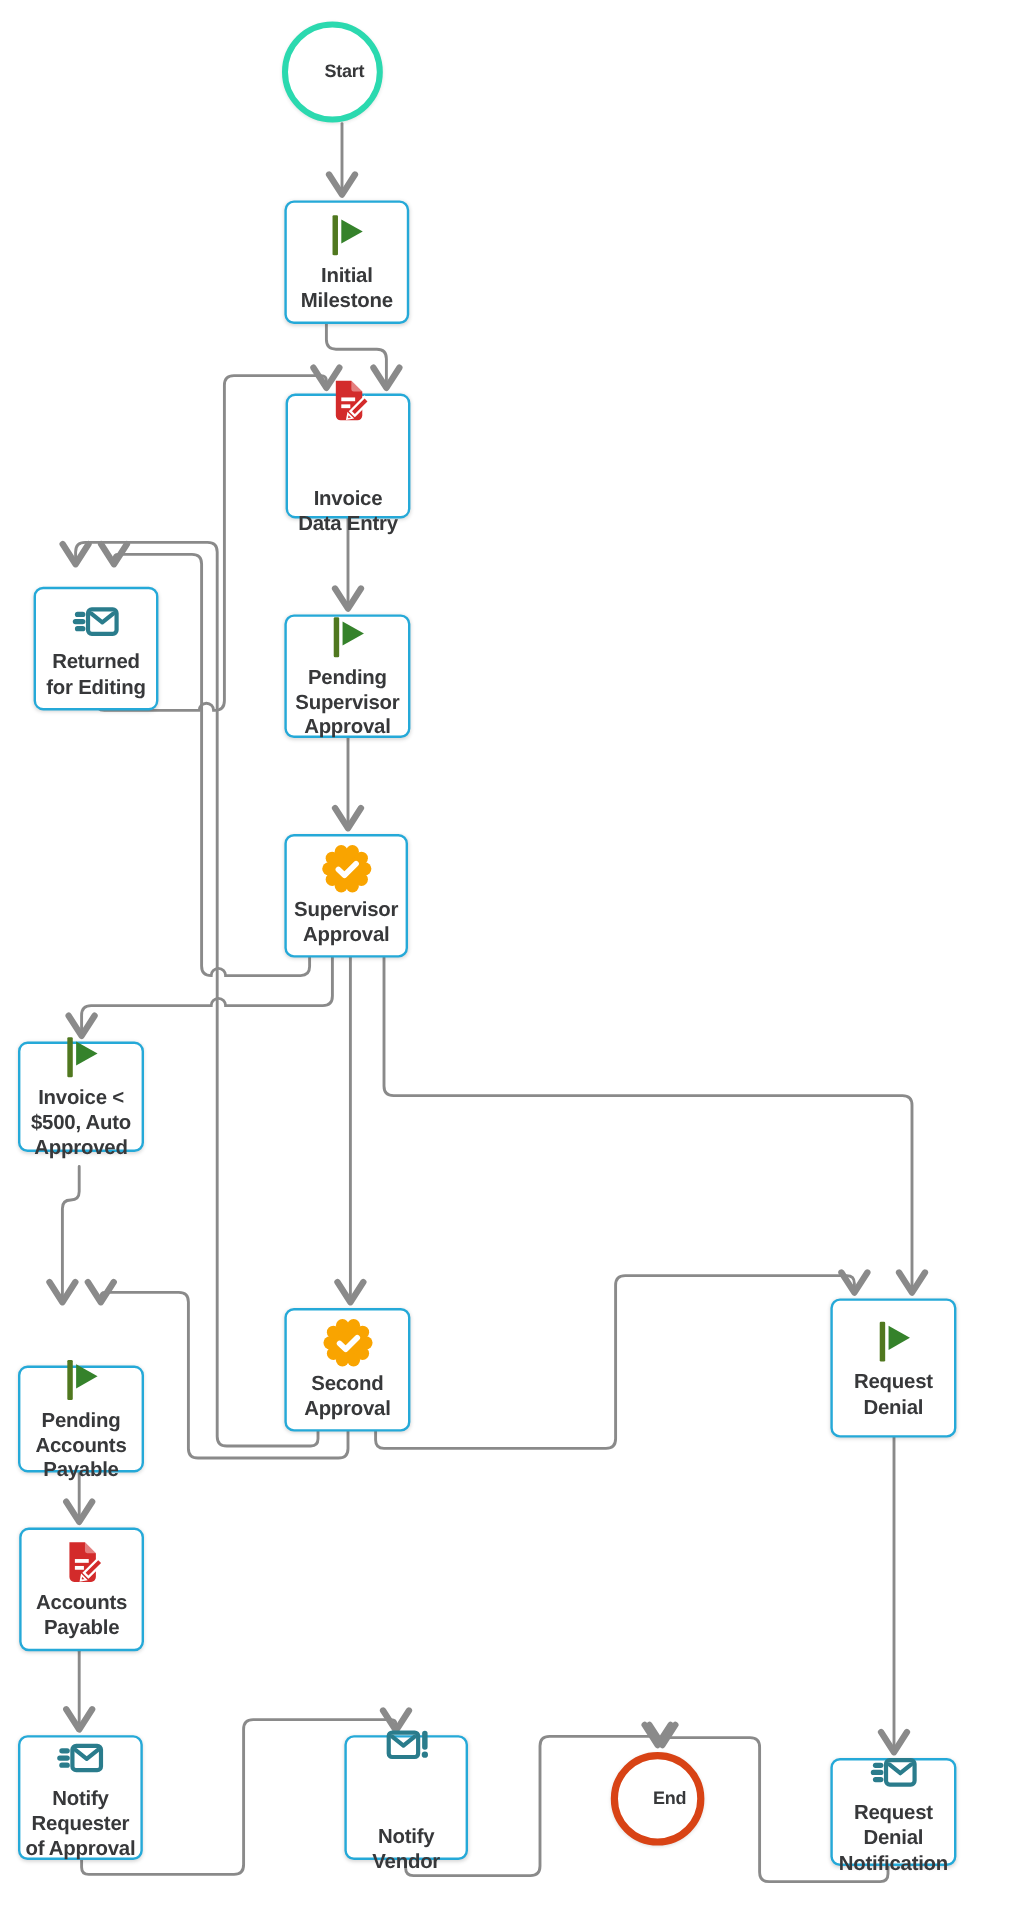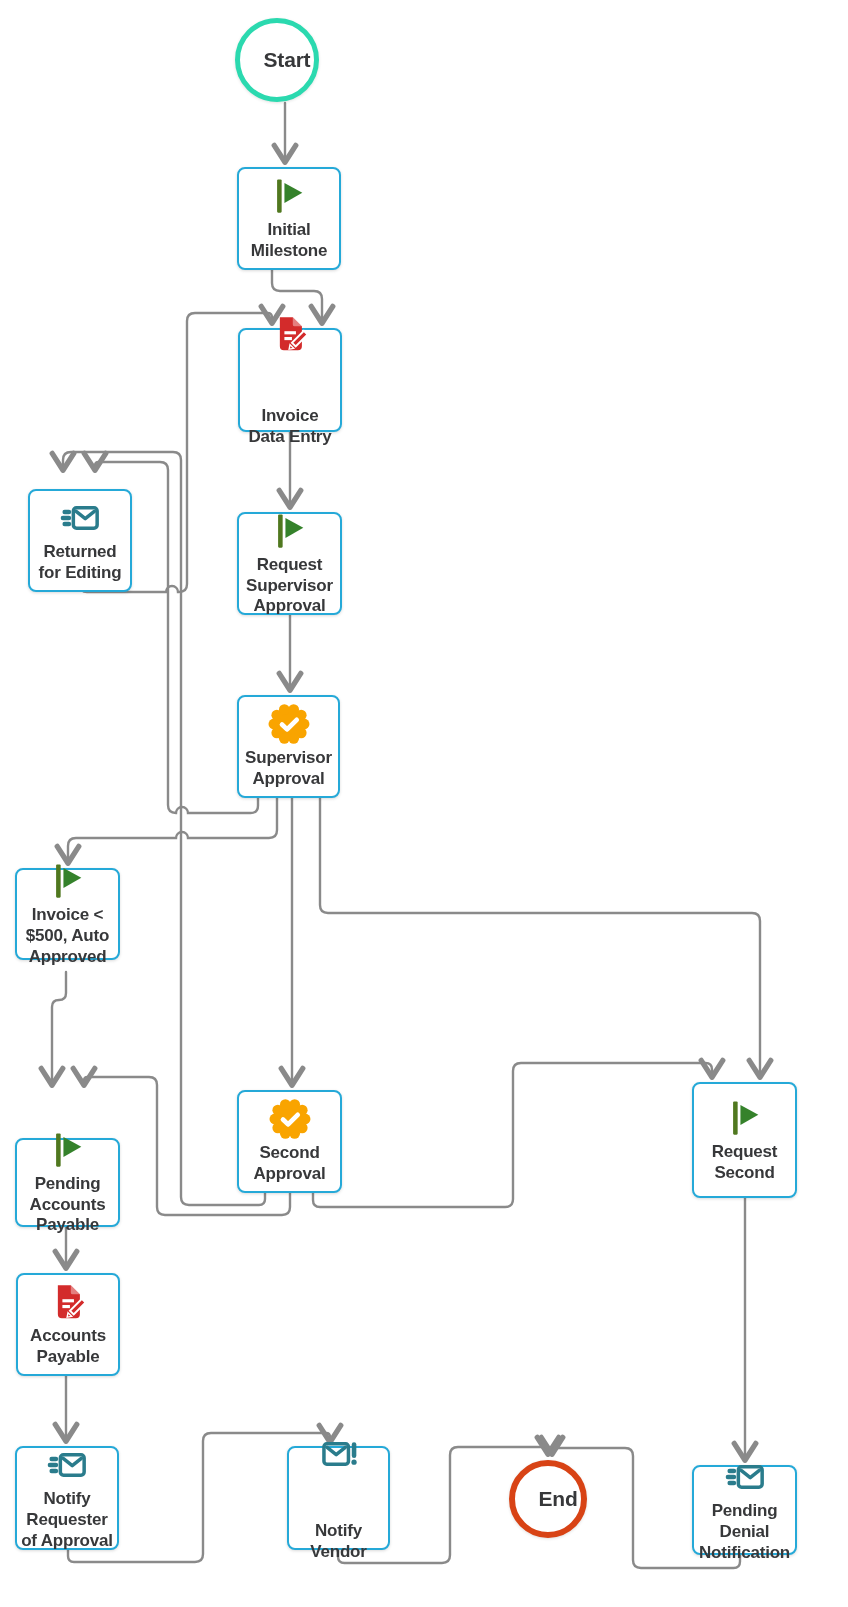--- a/index.html
+++ b/index.html
@@ -9,21 +9,21 @@
   .node{position:absolute;z-index:2;box-sizing:border-box;background:#ffffff;
         display:flex;flex-direction:column;align-items:center;justify-content:center;
         text-align:center;}
   .task{border:2.6px solid var(--accent);border-radius:8px;
         box-shadow:0 1px 3px rgba(50,50,50,.18);padding:2px;}
   .nicon{display:block;line-height:0;margin-bottom:3px;}
   .nicon svg{width:46px;height:42px;}
   .nlabel{font-weight:bold;font-size:17px;line-height:1.22;color:#37383a;
           letter-spacing:-0.2px;}
   .circle{border-radius:50%;box-shadow:0 1px 3px rgba(50,50,50,.15);}
-  .circle .nlabel{font-size:21px;margin-left:20px;}
+  .circle .nlabel{font-size:15px;margin-left:20px;}
   .start{border:5.5px solid var(--startc);}
   .end{border:6px solid var(--endc);}
 </style>
 </head>
 <body>
 
 <div id="canvas" style="--accent: #25a9d8; --startc: #2bd9af; --endc: #d84315;">
   <svg id="edge-layer" width="848" height="1607" viewBox="0 0 848 1607">
     <defs>
       <marker id="arrow" viewBox="0 0 12 12" refX="8" refY="6" markerWidth="12" markerHeight="12" orient="auto">
@@ -74,21 +74,21 @@
             <polygon points="15.1,20.6 18.1,20.6 16.6,22.8" fill="#d32b2b" stroke="#ffffff" stroke-width="0.8"></polygon>
           </g>
         </svg></span>
       <span class="nlabel">Invoice Data Entry</span>
     </div>
     <div class="node task" style="left: 237px; top: 512px; width: 105px; height: 103px;">
       <span class="nicon"><svg viewBox="0 0 24 24">
           <rect x="5.2" y="2.5" width="2.6" height="19" rx="0.6" fill="#50781f"></rect>
           <polygon points="9.4,4.5 19.6,10.2 9.4,16" fill="#35822b"></polygon>
         </svg></span>
-      <span class="nlabel">Request Supervisor Approval</span>
+      <span class="nlabel">Pending Supervisor Approval</span>
     </div>
     <div class="node task" style="left: 237px; top: 695px; width: 103px; height: 103px;">
       <span class="nicon"><svg viewBox="0 0 24 24">
           <circle cx="12" cy="12" r="9" fill="#f9a400"></circle>
           <circle cx="20.60" cy="12.00" r="3.1" fill="#f9a400"></circle>
           <circle cx="18.96" cy="17.05" r="3.1" fill="#f9a400"></circle>
           <circle cx="14.66" cy="20.18" r="3.1" fill="#f9a400"></circle>
           <circle cx="9.34" cy="20.18" r="3.1" fill="#f9a400"></circle>
           <circle cx="5.04" cy="17.05" r="3.1" fill="#f9a400"></circle>
           <circle cx="3.40" cy="12.00" r="3.1" fill="#f9a400"></circle>
@@ -139,21 +139,21 @@
           <circle cx="18.96" cy="6.95" r="3.1" fill="#f9a400"></circle>
           <polyline points="8,12.3 10.9,15.1 16.4,9.6" fill="none" stroke="#ffffff" stroke-width="2.7" stroke-linecap="round" stroke-linejoin="round"></polyline>
         </svg></span>
       <span class="nlabel">Second Approval</span>
     </div>
     <div class="node task" style="left: 692px; top: 1082px; width: 105px; height: 116px;">
       <span class="nicon"><svg viewBox="0 0 24 24">
           <rect x="5.2" y="2.5" width="2.6" height="19" rx="0.6" fill="#50781f"></rect>
           <polygon points="9.4,4.5 19.6,10.2 9.4,16" fill="#35822b"></polygon>
         </svg></span>
-      <span class="nlabel">Request Second</span>
+      <span class="nlabel">Request Denial</span>
     </div>
     <div class="node task" style="left: 16px; top: 1273px; width: 104px; height: 103px;">
       <span class="nicon"><svg viewBox="0 0 24 24">
           <path d="M6.2,2.4 h7.4 l5.2,5.2 V19 a2.3,2.3 0 0 1 -2.3,2.3 H8.5 A2.3,2.3 0 0 1 6.2,19 Z" fill="#d32b2b"></path>
           <path d="M13.6,2.4 l5.2,5.2 h-4.1 a1.1,1.1 0 0 1 -1.1,-1.1 Z" fill="#ffffff" opacity="0.4"></path>
           <rect x="8.8" y="10.4" width="6.6" height="1.8" fill="#ffffff"></rect>
           <rect x="8.8" y="13.7" width="4.3" height="1.8" fill="#ffffff"></rect>
           <g transform="rotate(45 16.6 15.6)">
             <rect x="15.1" y="9.4" width="3" height="9.6" fill="#d32b2b" stroke="#ffffff" stroke-width="1.1"></rect>
             <polygon points="15.1,20.6 18.1,20.6 16.6,22.8" fill="#d32b2b" stroke="#ffffff" stroke-width="0.8"></polygon>
@@ -184,15 +184,15 @@
       <span class="nlabel">End</span>
     </div>
     <div class="node task" style="left: 692px; top: 1465px; width: 105px; height: 90px;">
       <span class="nicon"><svg viewBox="0 0 24 24" fill="none" stroke="#2a7c8c" stroke-width="2" stroke-linecap="round" stroke-linejoin="round">
           <rect x="8.2" y="6.2" width="13.6" height="11.6" rx="1.8"></rect>
           <polyline points="9.8,8.2 15,12.4 20.2,8.2"></polyline>
           <line x1="3.2" y1="8.6" x2="5.7" y2="8.6" stroke-width="2.5"></line>
           <line x1="2.2" y1="12" x2="5.7" y2="12" stroke-width="2.5"></line>
           <line x1="3.2" y1="15.4" x2="5.7" y2="15.4" stroke-width="2.5"></line>
         </svg></span>
-      <span class="nlabel">Pending Denial Notification</span>
+      <span class="nlabel">Request Denial Notification</span>
     </div>
   </div>
 
 </body></html>

